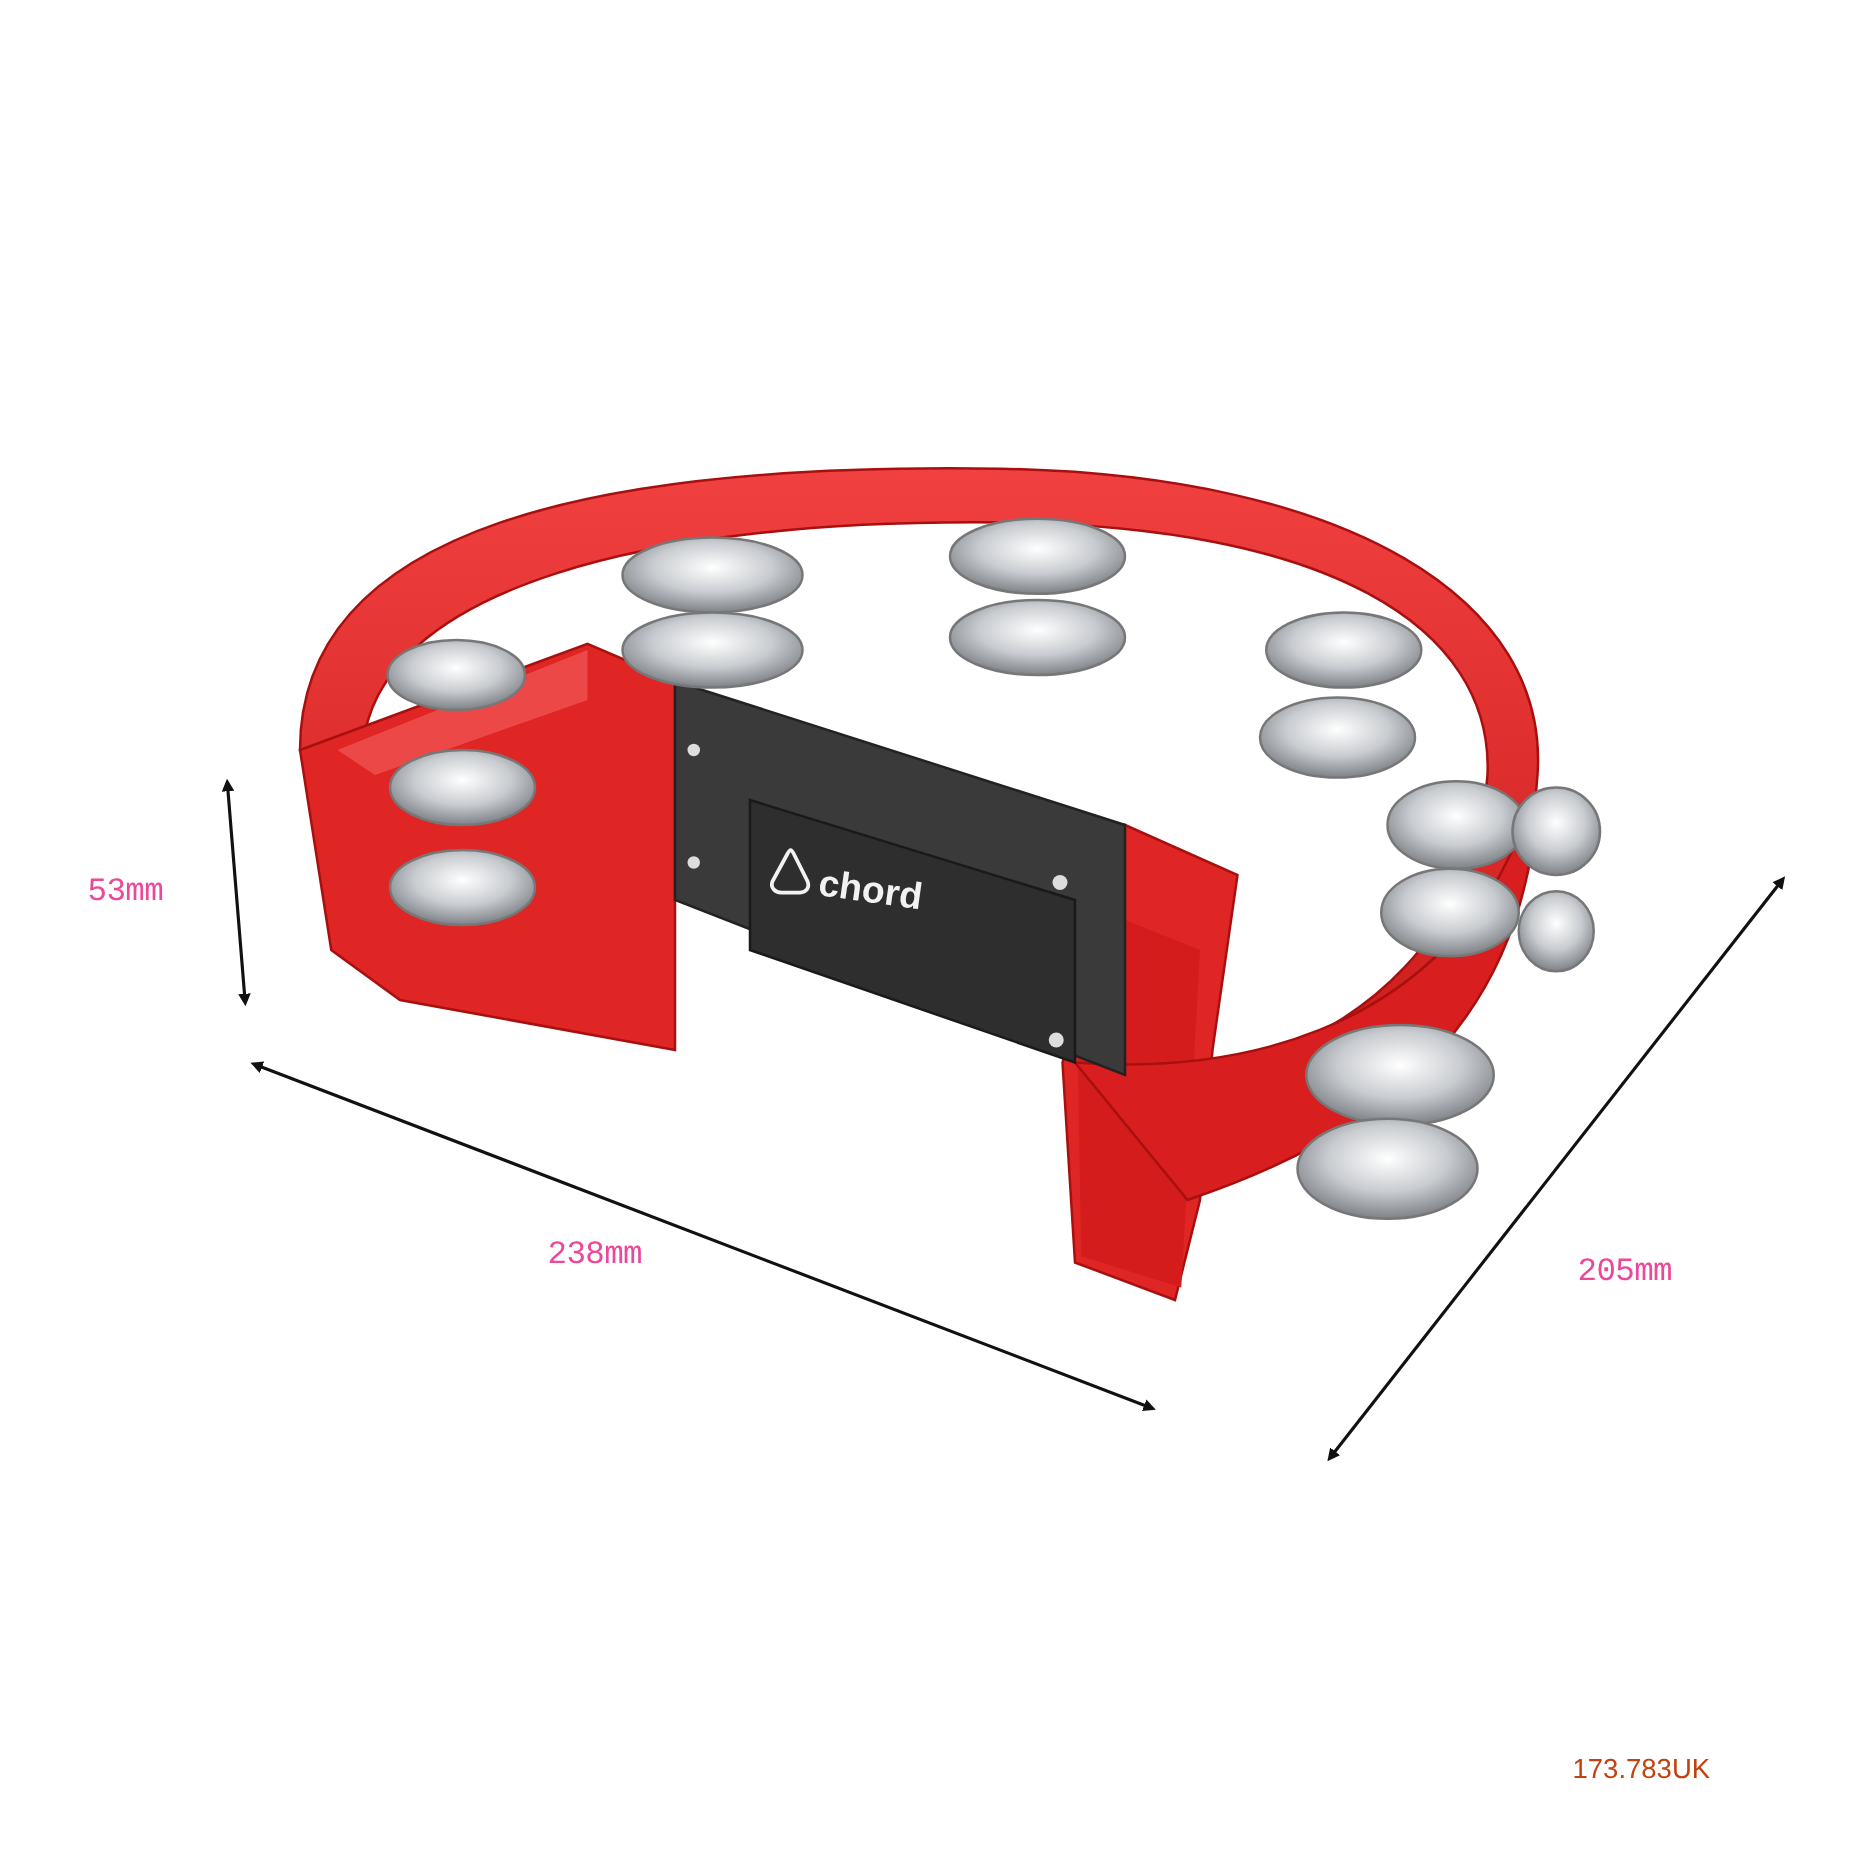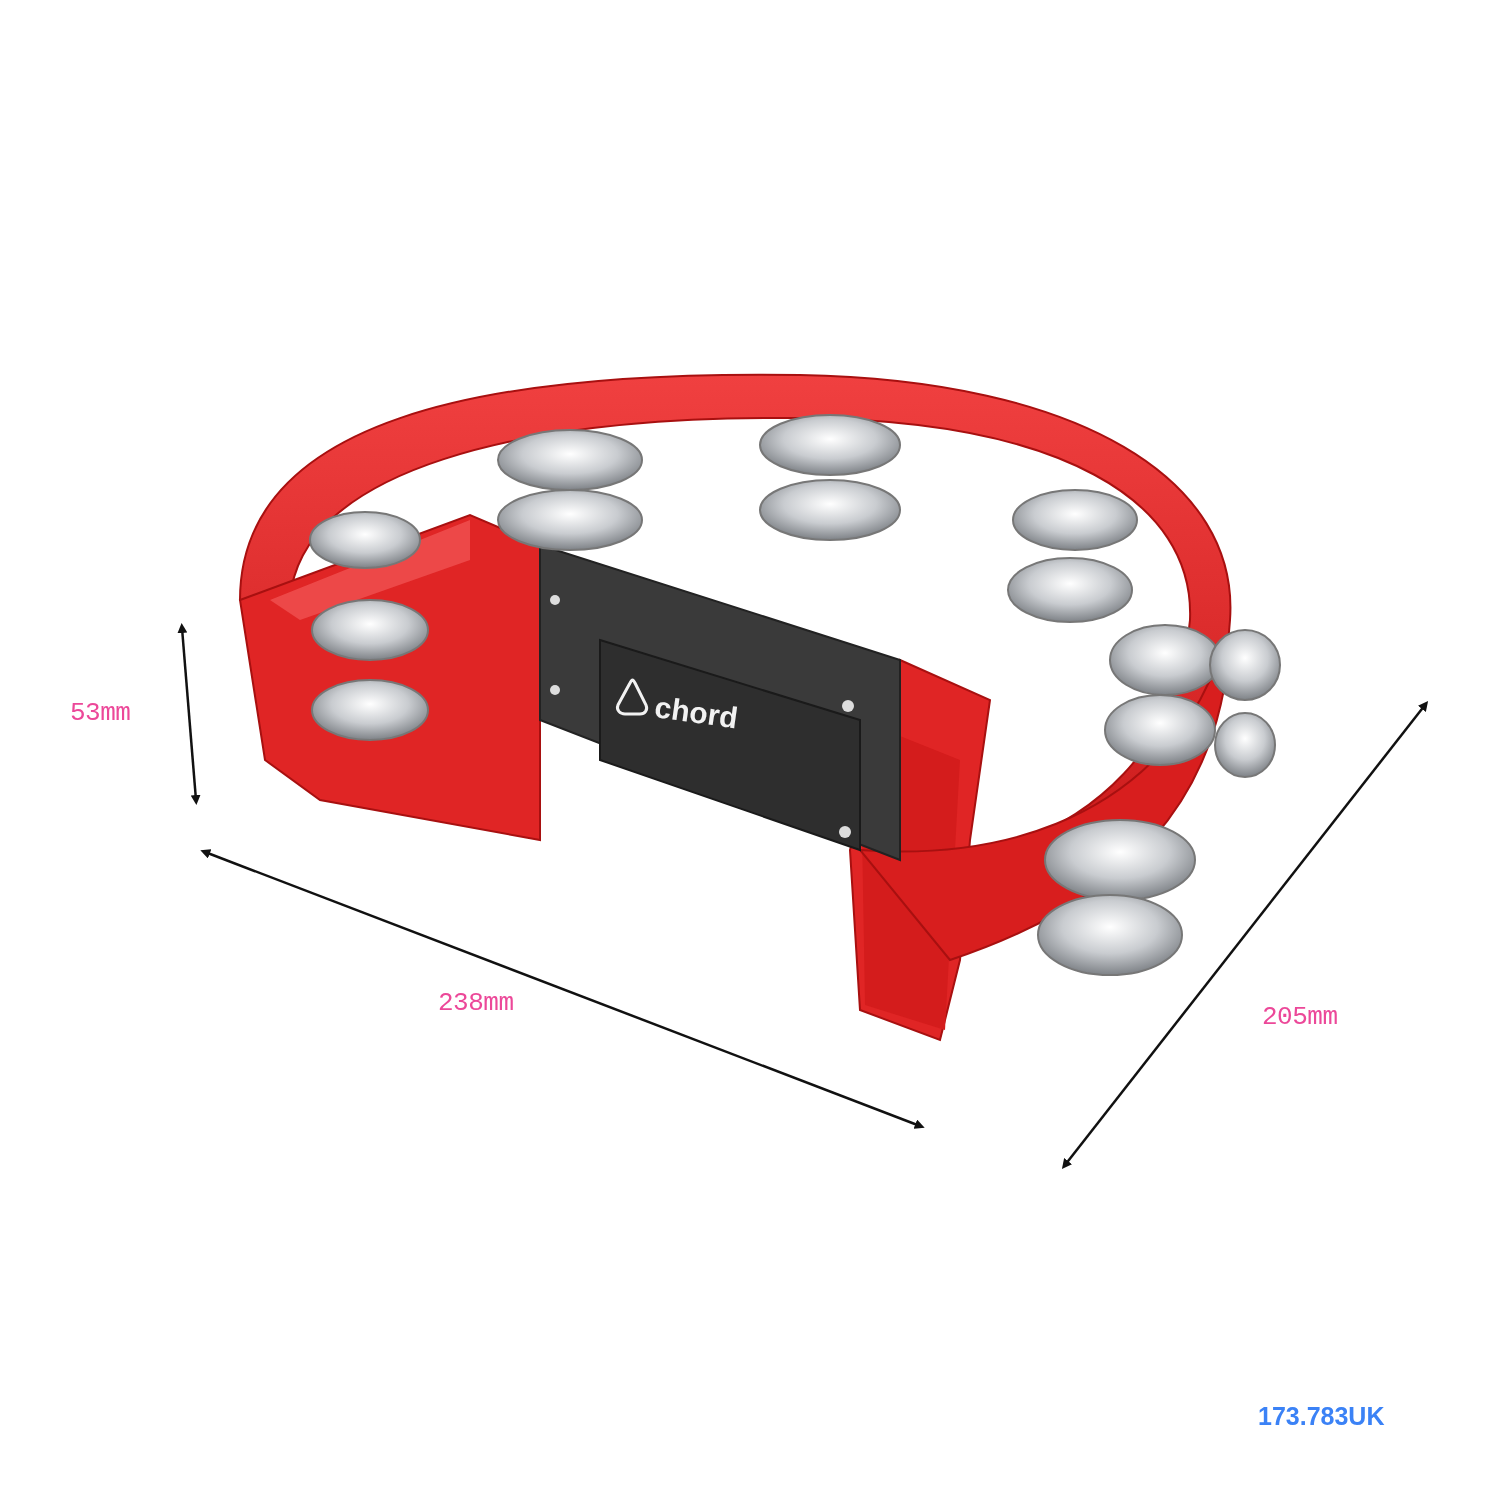--- a/index.html
+++ b/index.html
@@ -1,18 +1,18 @@
 <!DOCTYPE html>
 <html><head>
 <meta charset="utf-8">
 <style>
   html, body { margin: 0; padding: 0; background: #ffffff; }
   .canvas { position: relative; width: 1500px; height: 1500px; background: #ffffff; overflow: hidden; font-family: "Liberation Sans", sans-serif; }
   .dim-label { position: absolute; font-size: 26px; color: #ec4899; font-weight: normal; letter-spacing: -0.5px; font-family: Liberation Mono, monospace; }
-  .sku { position: absolute; font-size: 25px; font-weight: bold; color: #3b82f6; }
+  .sku { position: absolute; font-size: 22px; font-weight: normal; color: #c2410c; }
   svg { position: absolute; left: 0; top: 0; }
   .brand-text { position: absolute; color: #f2f2f2; font-size: 30px; font-weight: bold; transform: rotate(8deg); transform-origin: left center; }
 </style>
 </head>
 <body>
 
 <div class="canvas">
 
   <svg width="1500" height="1500" viewBox="0 0 1500 1500">
     <defs>

